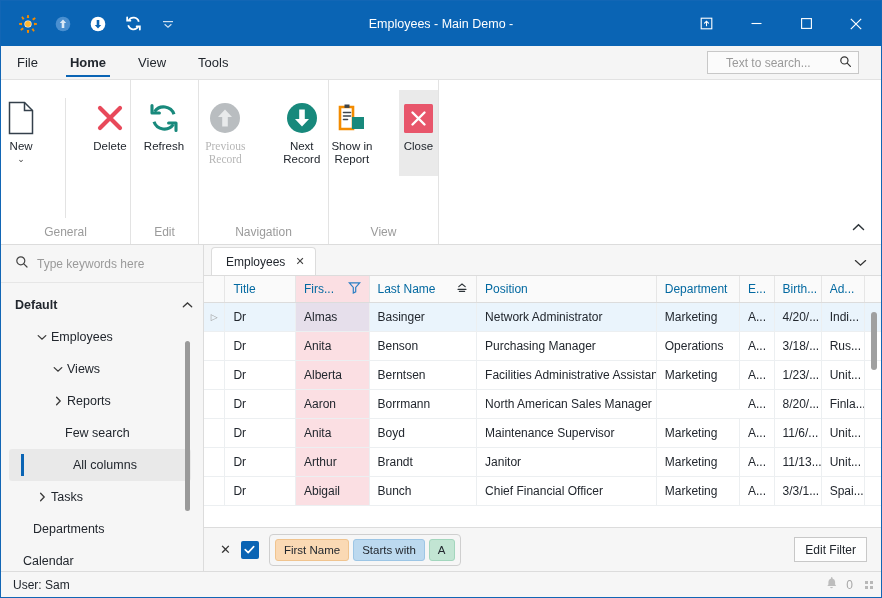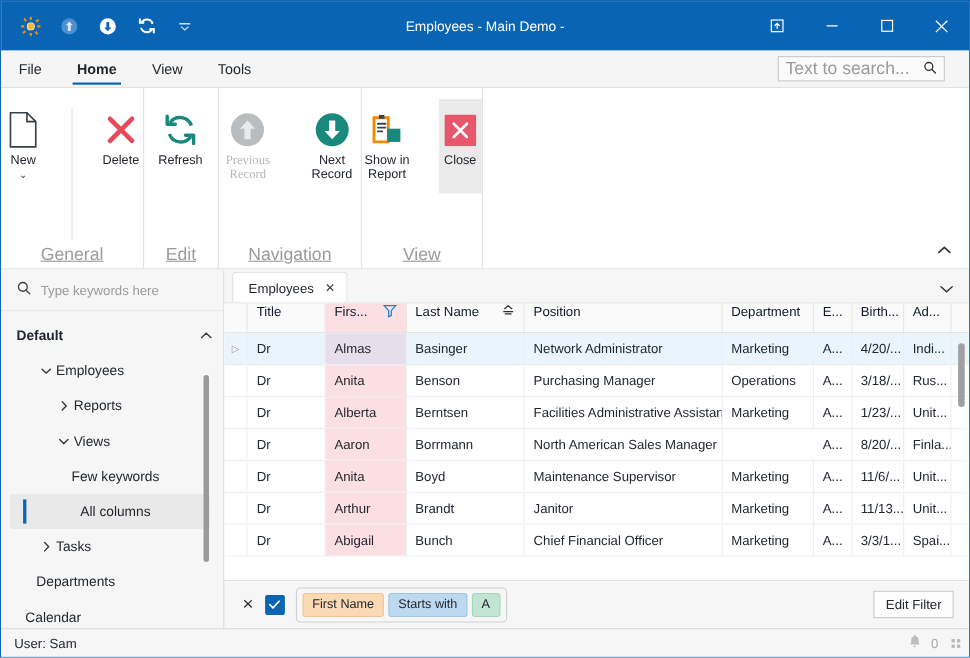--- a/index.html
+++ b/index.html
@@ -21,27 +21,27 @@
   .winbtn { width:50px; height:45px; display:flex; align-items:center; justify-content:center; cursor:pointer; }
   .winbtn svg { display:block; }
 
   
   .ribbon-tabs { height:34px; background:#f5f5f5; display:flex; align-items:stretch; flex:0 0 34px; position:relative; border-bottom:1px solid #e2e2e2; }
   .rtab { padding:0 16px; display:flex; align-items:center; font-size:13px; color:#22272e; cursor:pointer; position:relative; }
   .rtab.active { font-weight:bold; }
   .rtab.active::after { content:""; position:absolute; left:12px; right:12px; bottom:2px; height:2.5px; background:#0a64b4; }
   .search-wrap { margin-left:auto; display:flex; align-items:center; padding-right:22px; }
   .searchbox { width:152px; height:23px; border:1px solid #c8c8c8; background:#fbfbfb; display:flex; align-items:center; padding:0 6px; }
-  .searchbox .ph { flex:1; color:#9a9a9a; font-size:16px; }
+  .searchbox .ph { flex:1; color:#9a9a9a; font-size:12px;margin-left:12px; }
 
   
   .ribbon { height:165px; background:#fff; flex:0 0 165px; display:flex; position:relative; border-bottom:1px solid #dcdcdc; }
   .rgroup { display:flex; flex-direction:column; border-right:1px solid #e3e3e3; position:relative; }
   .rgroup-items { flex:1; display:flex; align-items:flex-start; padding-top:10px;gap:24px; }
-  .rgroup-label { height:24px; display:flex; align-items:center; justify-content:center; font-size:16px; color:#9b9b9b;text-decoration:underline; }
+  .rgroup-label { height:24px; display:flex; align-items:center; justify-content:center; font-size:12px; color:#9b9b9b; }
   .rbtn { width:66px; min-height:86px; display:flex; flex-direction:column; align-items:center; padding-top:6px; cursor:pointer; }
   .rbtn.sel { background:#eaeaea; }
   .rbtn.disabled { cursor:default;font-family:Liberation Serif, serif; }
   .rbtn-ico { height:44px; display:flex; align-items:center; justify-content:center; }
   .rbtn-lbl { font-size:11.5px; line-height:13px; text-align:center; color:#22272e; padding:0 2px; }
   .rbtn.disabled .rbtn-lbl { color:#b6b6b6; }
   .rbtn-caret { font-size:9px; color:#444; line-height:11px; margin-top:1px; }
   .ribbon-collapse { position:absolute; right:12px; bottom:6px; width:22px; height:22px; display:flex; align-items:center; justify-content:center; cursor:pointer; color:#333; }
   .sep-internal { width:1px; background:#e3e3e3; align-self:stretch; margin:8px 0 2px; }
 
@@ -65,21 +65,21 @@
   .content { flex:1; display:flex; flex-direction:column; min-width:0; background:#fff; }
   .tabstrip { height:30px; background:#f6f6f6; display:flex; align-items:flex-end; position:relative; flex:0 0 30px; }
   .doctab { height:28px; min-width:104px; background:#fff; border:1px solid #dcdcdc; border-bottom:none; border-radius:4px 4px 0 0; display:flex; align-items:center; gap:10px; padding:0 10px 0 14px; margin-left:7px; cursor:pointer; }
   .doctab .t { font-size:12px; }
   .doctab .x { color:#444; font-size:11px; cursor:pointer; }
   .tabstrip .chev { margin-left:auto; margin-right:14px; margin-bottom:5px; cursor:pointer; color:#333; }
 
   
   .gridwrap { flex:1; display:flex; flex-direction:column; min-height:0; border-top:1px solid #dcdcdc; position:relative; background:#fff; }
   .grid-head { display:flex; height:27px; background:#fafafa; border-bottom:1px solid #dcdcdc; flex:0 0 27px; }
-  .gh { display:flex; padding:0 8px; font-size:12px; border-right:1px solid #e6e6e6; color:#0f172a; white-space:nowrap; overflow:hidden; cursor:pointer; }
+  .gh { display:flex; align-items:center; padding:0 8px; font-size:12px; border-right:1px solid #e6e6e6; color:#0369a1; white-space:nowrap; overflow:hidden; cursor:pointer; }
   .gh.indicator { width:22px; padding:0; border-right:1px solid #e6e6e6; background:#fafafa; }
   .gh.filtered { background:#fbdfe3; }
   .gh .sp { flex:1; }
   .grid-rows { flex:1; overflow:hidden; }
   .grow { display:flex; height:29px; border-bottom:1px solid #eceff1; }
   .grow.sel { background:#eaf4fc; }
   .gc { display:flex; align-items:center; padding:0 8px; font-size:12px; border-right:1px solid #eceff1; white-space:nowrap; overflow:hidden; }
   .gc.indicator { width:22px; padding:0; justify-content:center; color:#9a9a9a; font-size:9px; }
   .gc.fcol { background:#fbdfe3; }
   .grow.sel .gc.fcol { background:#e6dfeb; }
@@ -319,38 +319,38 @@
           <span class="arrow">
             <svg width="10" height="7" viewBox="0 0 10 7" fill="none" stroke="#3a3a3a" stroke-width="1.3" stroke-linecap="round">
                 <path d="M1.2 1.6L5 5.2l3.8-3.6"></path>
               </svg>
           </span>
           <span class="txt">Employees</span>
         </div>
 
         <div class="nav-row" style="padding-left:48px">
           <span class="arrow">
+            <svg width="10" height="7" viewBox="0 0 10 7" fill="none" stroke="#3a3a3a" stroke-width="1.3" stroke-linecap="round">
+                <path d="M1.2 1.6L5 5.2l3.8-3.6"></path>
+              </svg>
+          </span>
+          <span class="txt">Views</span>
+        </div>
+
+        <div class="nav-row" style="padding-left:48px">
+          <span class="arrow">
             <svg width="7" height="10" viewBox="0 0 7 10" fill="none" stroke="#3a3a3a" stroke-width="1.3" stroke-linecap="round">
                 <path d="M1.6 1.2L5.2 5l-3.6 3.8"></path>
               </svg>
           </span>
           <span class="txt">Reports</span>
         </div>
 
-        <div class="nav-row" style="padding-left:48px">
-          <span class="arrow">
-            <svg width="10" height="7" viewBox="0 0 10 7" fill="none" stroke="#3a3a3a" stroke-width="1.3" stroke-linecap="round">
-                <path d="M1.2 1.6L5 5.2l3.8-3.6"></path>
-              </svg>
-          </span>
-          <span class="txt">Views</span>
-        </div>
-
         <div class="nav-row" style="padding-left:64px">
-          <span class="txt">Few keywords</span>
+          <span class="txt">Few search</span>
         </div>
 
         <div class="nav-row selected" style="padding-left:64px;margin:0 12px 0 8px;border-radius:3px">
           <span class="txt">All columns</span>
         </div>
 
         <div class="nav-row" style="padding-left:32px">
           <span class="arrow">
             <svg width="7" height="10" viewBox="0 0 7 10" fill="none" stroke="#3a3a3a" stroke-width="1.3" stroke-linecap="round">
                 <path d="M1.6 1.2L5.2 5l-3.6 3.8"></path>

